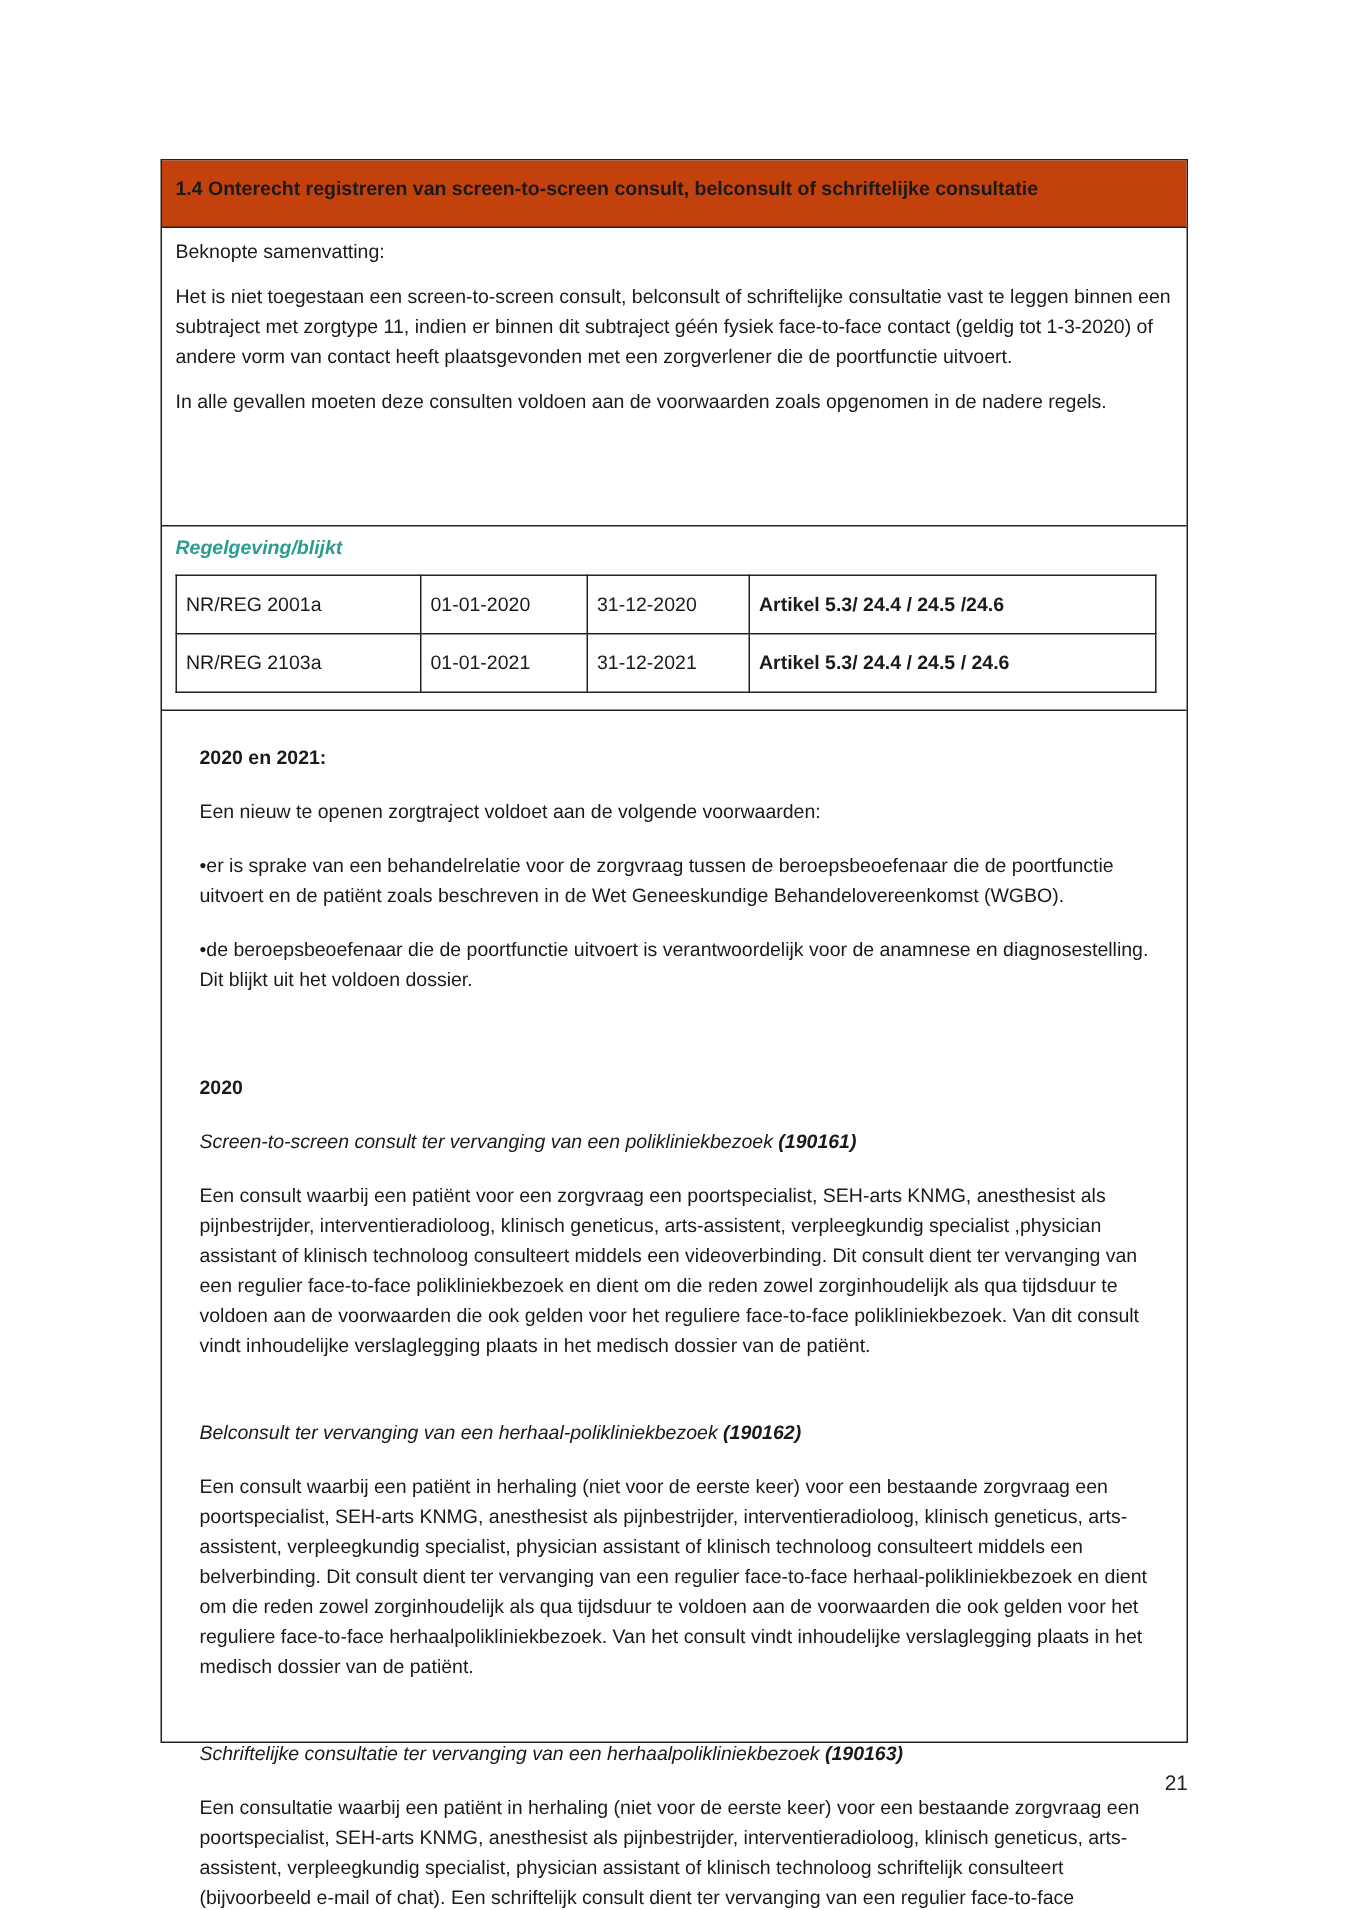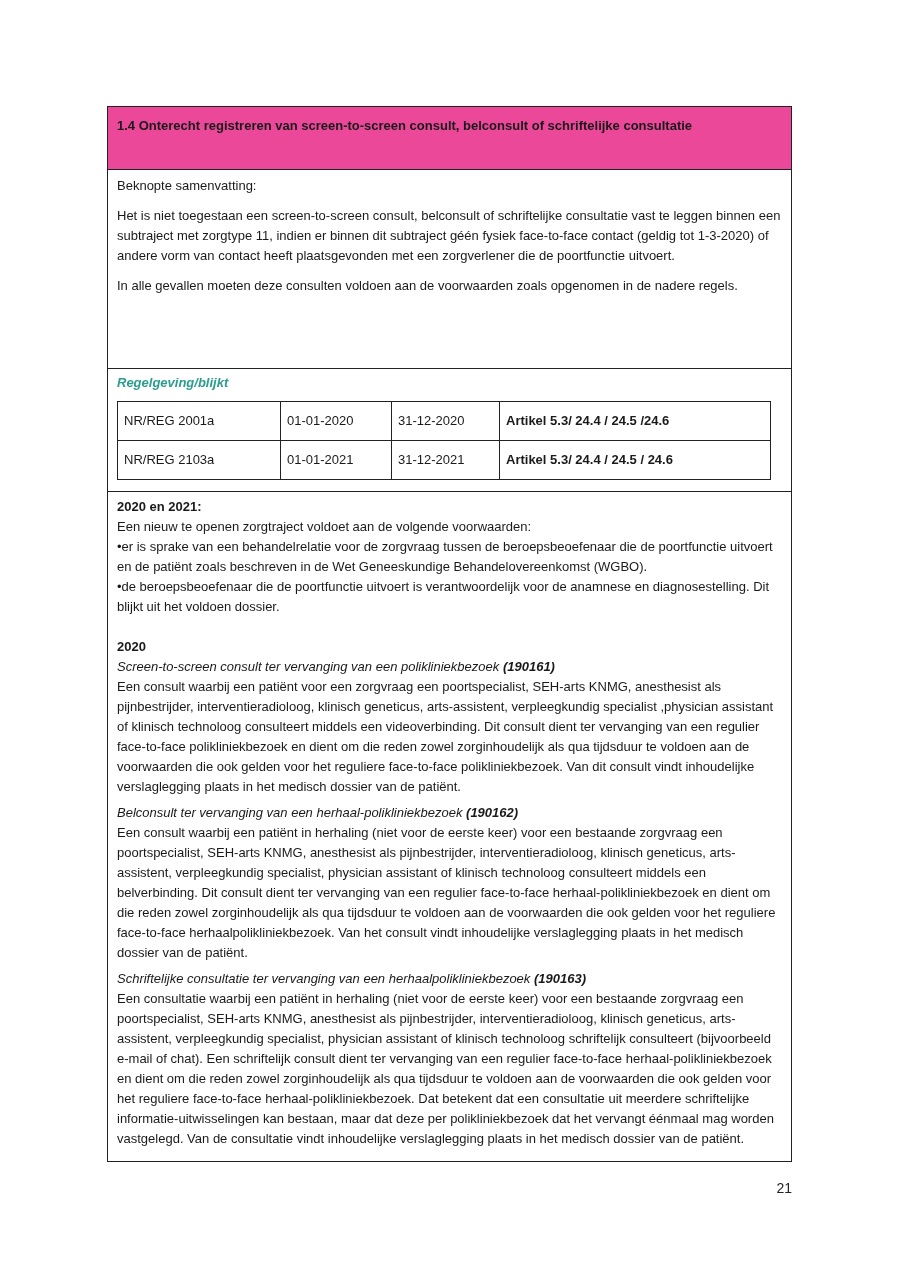--- a/index.html
+++ b/index.html
@@ -2,34 +2,34 @@
 <html><head>
 <meta charset="utf-8">
 <style>
   html, body { margin: 0; padding: 0; background: #ffffff; }
   body { width: 900px; height: 1273px; position: relative; font-family: "Liberation Sans", sans-serif; color: #1a1a1a; }
   .page-box {
     position: absolute; left: 107px; top: 106px; width: 685px; height: 1056px;
     border: 1.5px solid #222; box-sizing: border-box;
   }
   .hdr {
-    background: #ec4899; height: 63px; border-bottom: 1.5px solid #222;
+    background: #c2410c; height: 45px; border-bottom: 1.5px solid #222;
     box-sizing: border-box; padding: 11px 9px; font-size: 13px; font-weight: bold; color: #1a1a1a;
   }
   .sec { border-bottom: 1.5px solid #222; box-sizing: border-box; padding: 6px 9px; font-size: 13px; line-height: 20px; }
   .summary { height: 199px; }
   .summary p { margin: 0 0 10px 0; }
   .regs { height: 123px; padding-top: 4px; }
   .reg-title { color: #2a9d8f; font-style: italic; font-weight: bold; font-size: 13px; margin-bottom: 8px; }
   table.regtab { border-collapse: collapse; width: 654px; margin-left: 0; }
   table.regtab td { border: 1.5px solid #222; height: 39px; padding: 0 6px; font-size: 13px; box-sizing: border-box; }
   td.c1 { width: 163px; } td.c2 { width: 111px; } td.c3 { width: 108px; }
   td.c4 { font-weight: bold; }
   .body-sec { border-bottom: none; padding-top: 5px; }
-  .body-sec p { margin: 0; }
+  .body-sec p { margin: 16px; }
   .b { font-weight: bold; }
   .it { font-style: italic; text-align: center; }
   .gap { height: 20px; }
   .smallgap { height: 6px; }
   .page-num { position: absolute; right: 108px; top: 1180px; font-size: 14px; color: #222; }
 </style>
 </head>
 <body>
 
 <div class="page-box">

